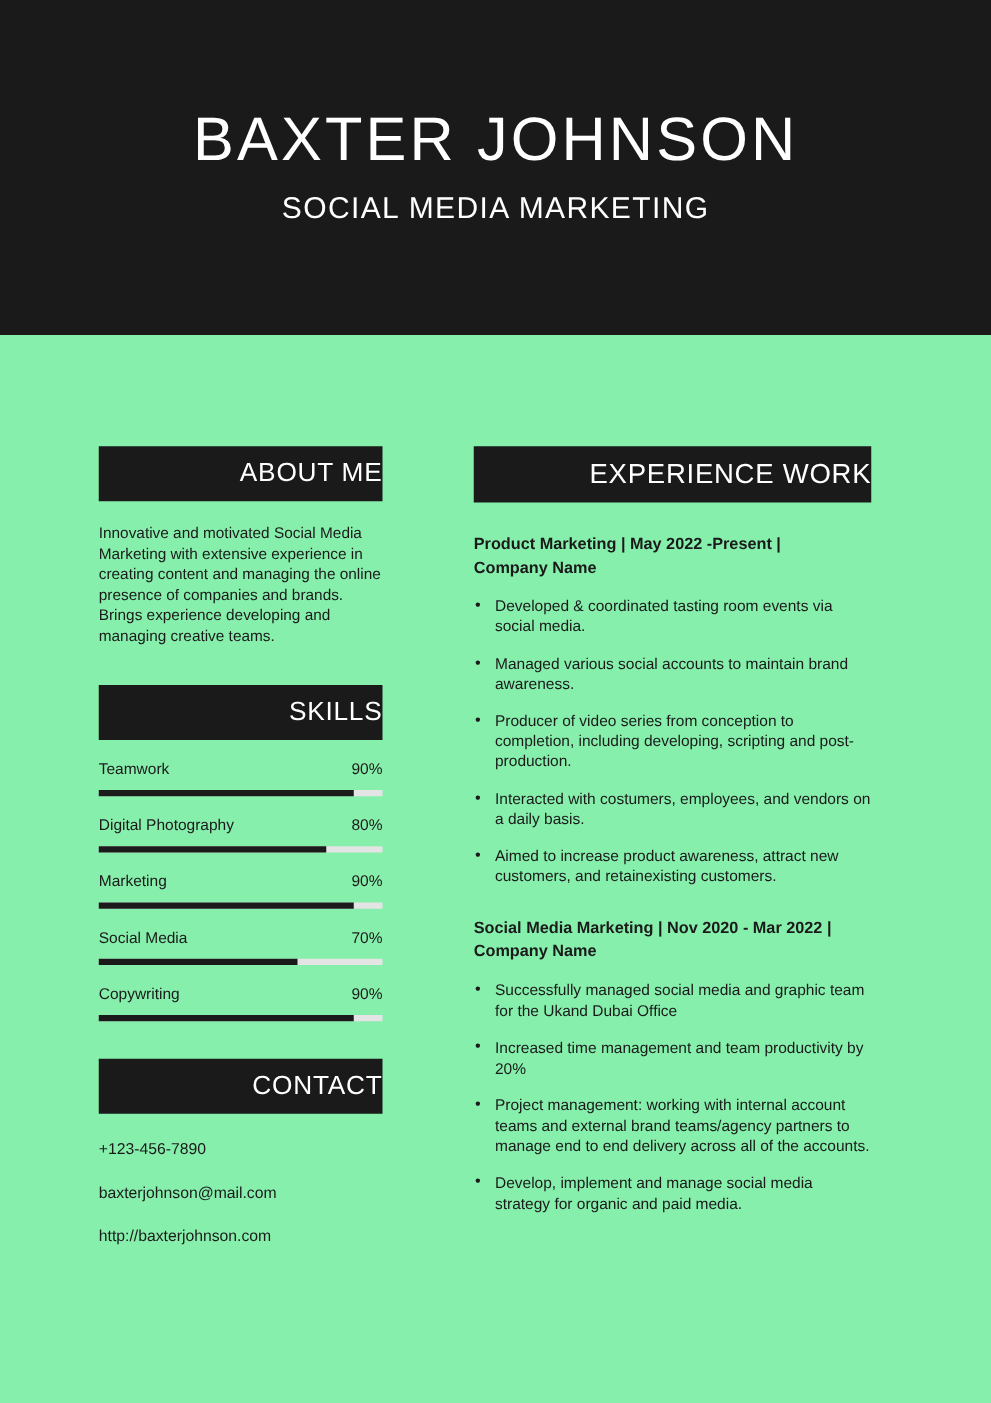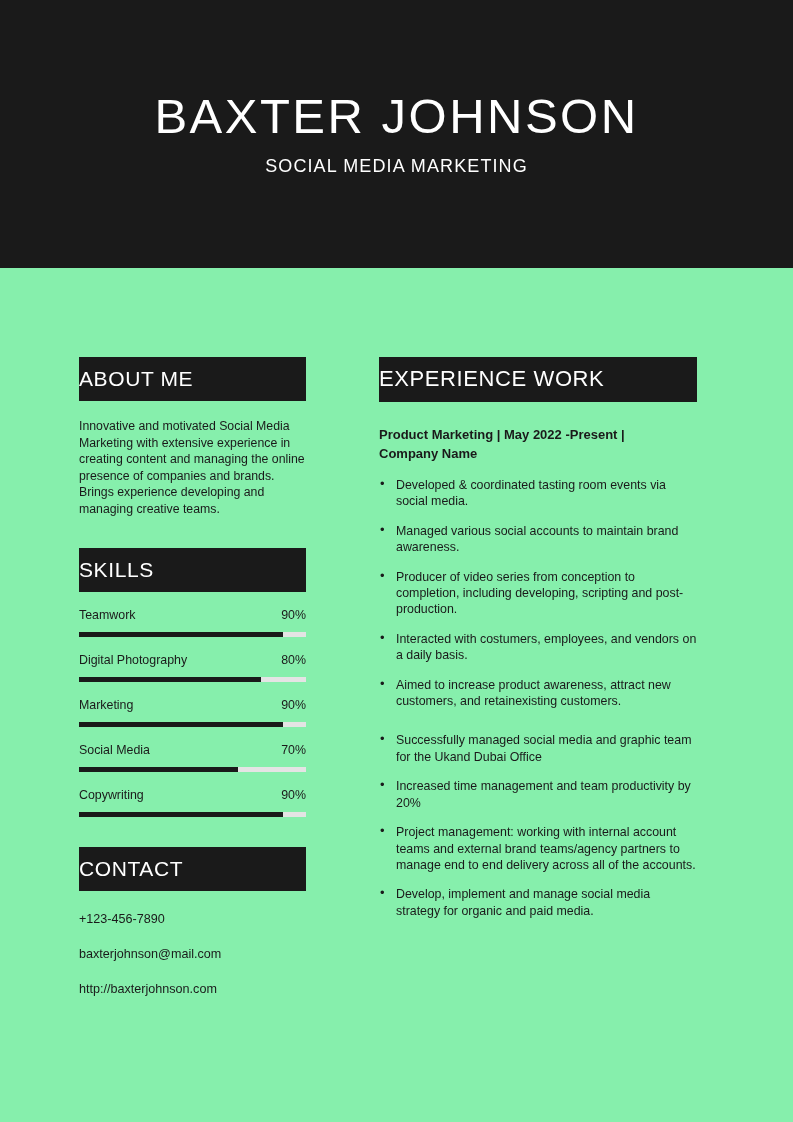--- a/index.html
+++ b/index.html
@@ -37,21 +37,21 @@
   }
   .header-name {
     font-size: 49px;
     letter-spacing: 2.5px;
     font-weight: 400;
     line-height: 1.05;
     text-align: center;
     margin: 0 0 14px 0;
   }
   .header-role {
-    font-size: 18px;
+    font-size: 24px;
     letter-spacing: 1.1px;
     font-weight: 400;
     text-align: center;
     margin: 0;
   }
 
   
   .content {
     position: absolute;
     top: 268px;
@@ -69,21 +69,21 @@
     position: absolute;
     left: 379px;
     top: 89px;
     width: 318px;
   }
 
   
   .section-bar {
     background: #1a1a1a;
     color: #ffffff;
-    text-align: left;
+    text-align: right;
     font-size: 21px;
     letter-spacing: 0.6px;
     line-height: 1;
     padding: 11px 0 12px 0;
   }
   .section-bar.wide {
     font-size: 22px;
   }
 
   
@@ -261,20 +261,21 @@
         <ul class="bullets">
           <li>Developed &amp; coordinated tasting room events via social media.</li>
           <li>Managed various social accounts to maintain brand awareness.</li>
           <li>Producer of video series from conception to completion, including developing, scripting and post-production.</li>
           <li>Interacted with costumers, employees, and vendors on a daily basis.</li>
           <li>Aimed to increase product awareness, attract new customers, and retainexisting customers.</li>
         </ul>
       </div>
 
       <div class="job">
+        <div class="job-title">Social Media Marketing | Nov 2020 - Mar 2022 | Company Name</div>
         <ul class="bullets">
           <li>Successfully managed social media and graphic team for the Ukand Dubai Office</li>
           <li>Increased time management and team productivity by 20%</li>
           <li>Project management: working with internal account teams and external brand teams/agency partners to manage end to end delivery across all of the accounts.</li>
           <li>Develop, implement and manage social media strategy for organic and paid media.</li>
         </ul>
       </div>
     </div>
 
   </div>

